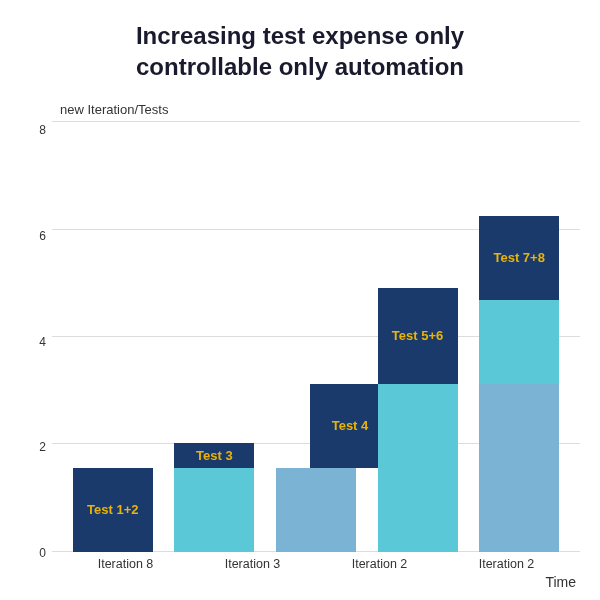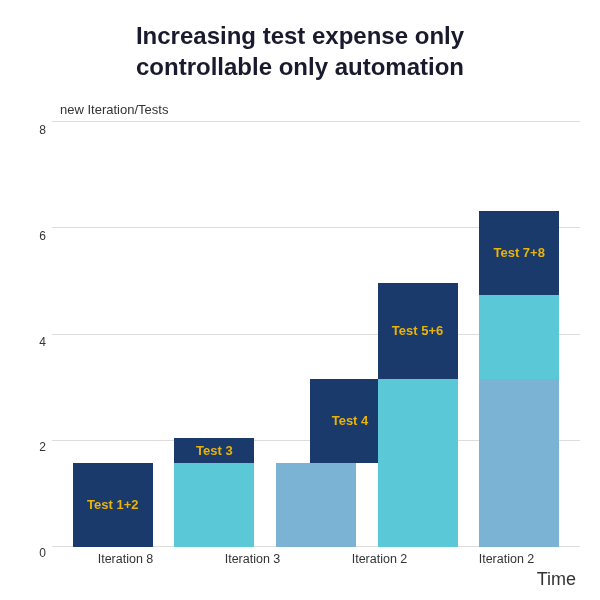--- a/index.html
+++ b/index.html
@@ -112,21 +112,21 @@
     }
     .x-label {
       width: 90px;
       text-align: center;
       font-size: 12.5px;
       color: #333;
       line-height: 1.3;
     }
     .time-label {
       text-align: right;
-      font-size: 18px;
+      font-size: 14px;
       color: #333;
       padding-right: 4px;
       margin-top: 2px;
     }
   </style>
 </head>
 <body>
 
 <div class="container">
   <div class="title">

